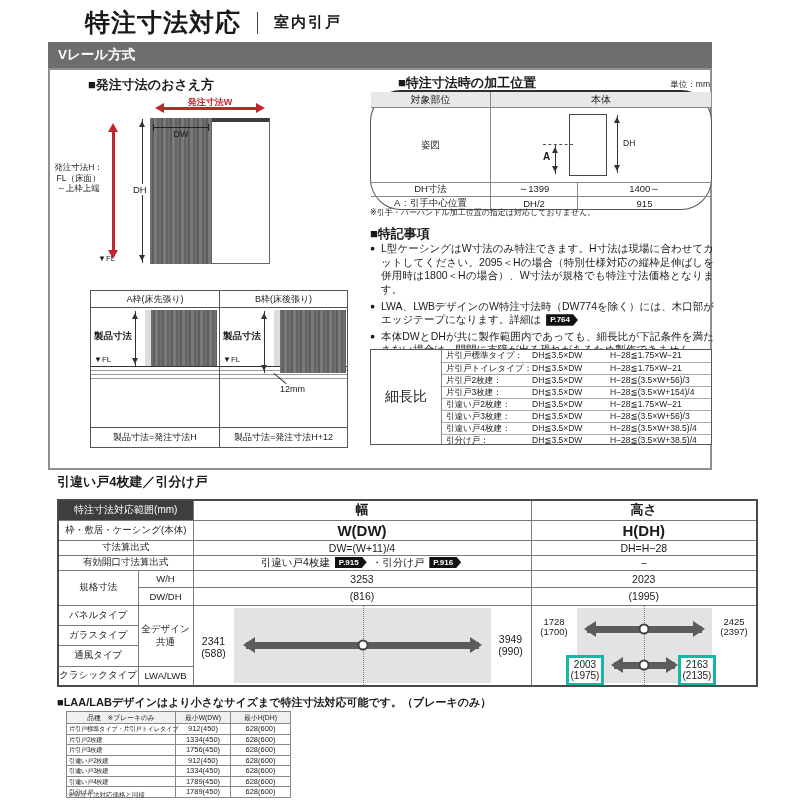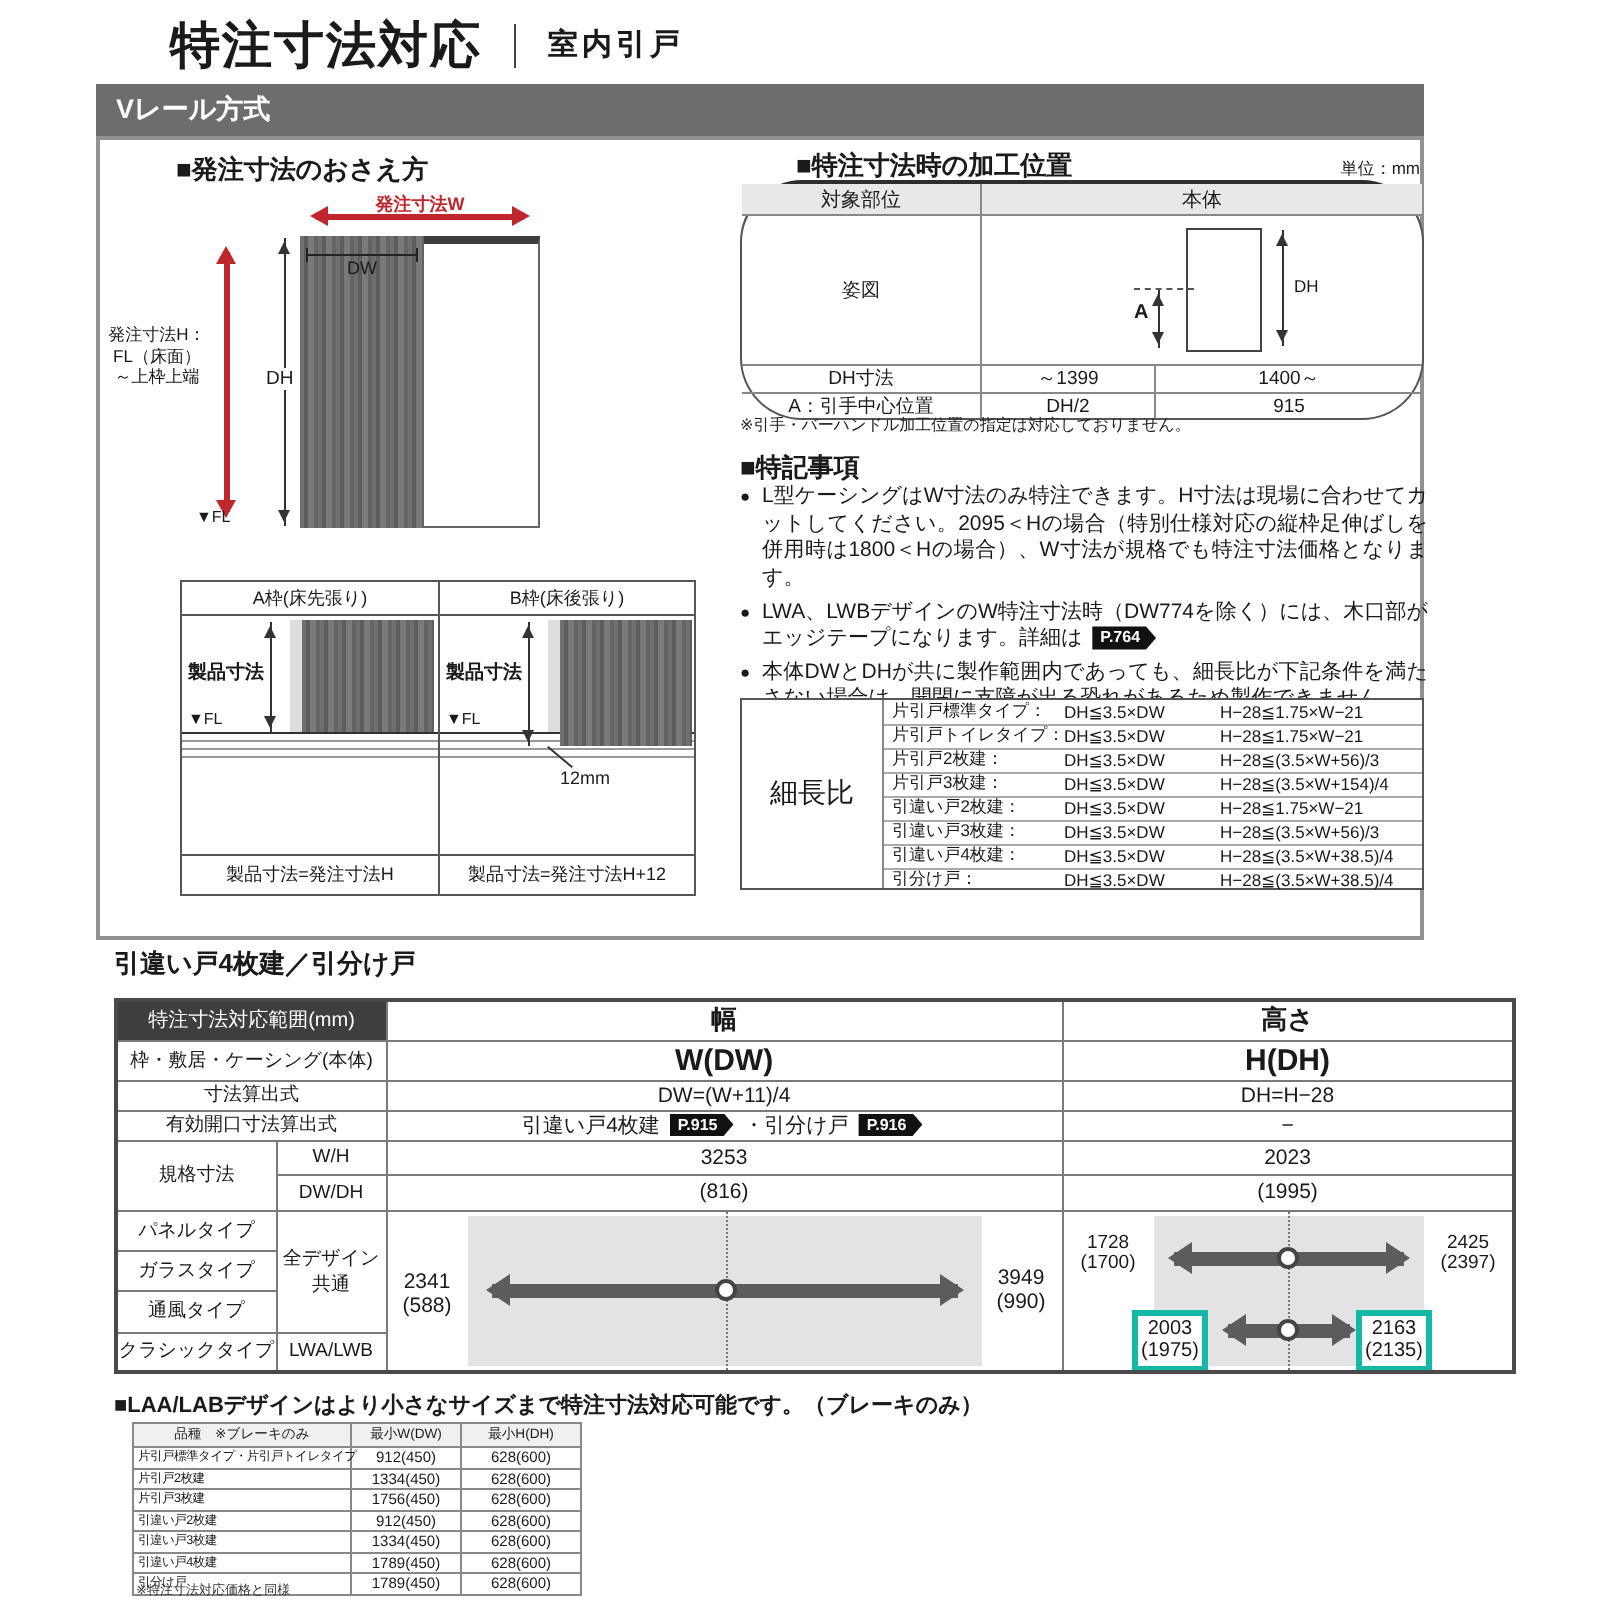--- a/index.html
+++ b/index.html
@@ -66,21 +66,21 @@
   .b-item{position:relative;padding-left:11px;margin-bottom:3px;}
   .b-item .mk{position:absolute;left:0;top:1px;font-size:8.5px;}
   .pbadge{display:inline-block;background:#111;color:#fff;font-size:8px;font-weight:bold;
           padding:1px 8px 1px 4px;line-height:1.2;margin:0 2px;vertical-align:1px;
           clip-path:polygon(0 0,calc(100% - 5px) 0,100% 50%,calc(100% - 5px) 100%,0 100%);}
 
   
   .asp{border:1px solid #555;box-sizing:border-box;display:flex;font-size:8.5px;background:#fff;}
   .asp-l{width:70px;border-right:1px solid #888;display:flex;align-items:center;justify-content:center;font-size:14px;}
   .asp-r{flex:1;display:flex;flex-direction:column;}
-  .asp-row{display:flex;align-items:flex-end;height:12px;border-top:1px solid #aaa;padding-left:4px;box-sizing:border-box;white-space:nowrap;}
+  .asp-row{display:flex;align-items:flex-start;height:12px;border-top:1px solid #aaa;padding-left:4px;box-sizing:border-box;white-space:nowrap;}
   .asp-row:first-child{border-top:none;}
   .a-n{width:86px;display:inline-block;}
   .a-f1{width:78px;display:inline-block;}
 
   
   table.mt{border-collapse:collapse;table-layout:fixed;background:#fff;border:2px solid #4a4a4a;}
   table.mt td{border:1px solid #7a7a7a;padding:0;text-align:center;vertical-align:middle;overflow:hidden;}
   .dark{background:#3e3e3e;color:#fff;font-size:10px;}
   .bigh{font-size:13px;font-weight:bold;}
   .lbl{font-size:9.5px;}
@@ -173,21 +173,21 @@
     </div>
 
     <div class="abs sec-h" style="left:320px;top:4px;margin-left:28px;">■特注寸法時の加工位置</div>
     <div class="abs unit" style="left:600px;top:9px;width:60px;text-align:right;">単位：mm</div>
 
     <div class="abs pt" style="left:320px;top:20px;width:342px;border-radius:31px;">
       <div class="pt-r pt-head">
         <div class="pt-c1">対象部位</div>
         <div class="pt-c2">本体</div>
       </div>
-      <div class="pt-r" style="height:74px;gap:24px;">
+      <div class="pt-r" style="height:74px;">
         <div class="pt-c1">姿図</div>
         <div class="pt-c2">
           <div class="abs" style="left:0;top:0;width:100%;height:100%;">
             <div class="abs" style="left:78px;top:6px;width:36px;height:60px;border:1.5px solid #444;background:#fff;"></div>
             <div class="abs dimv" style="left:126px;top:7px;height:58px;"></div>
             <div class="abs" style="left:132px;top:30px;font-size:8.5px;">DH</div>
             <div class="abs" style="left:52px;top:36px;width:30px;border-top:1px dashed #555;"></div>
             <div class="abs dimv" style="left:64px;top:37px;height:29px;"></div>
             <div class="abs b" style="left:52px;top:43px;font-size:10px;">A</div>
           </div>

